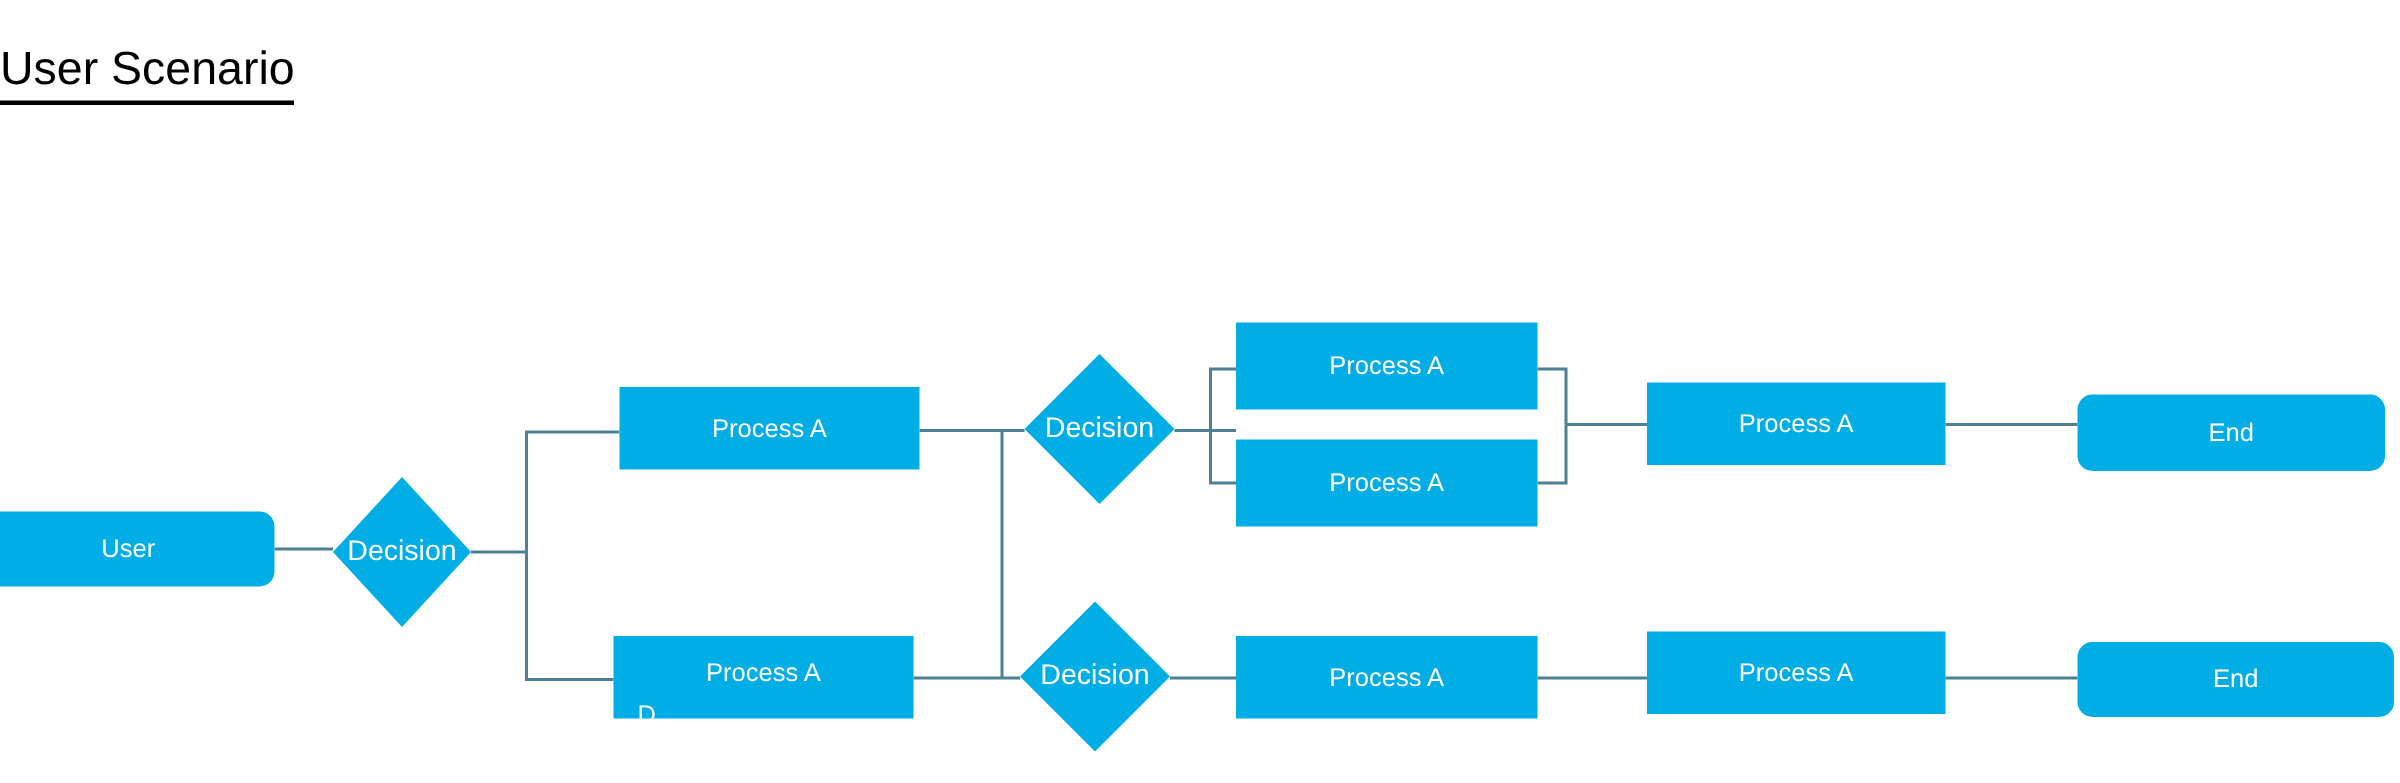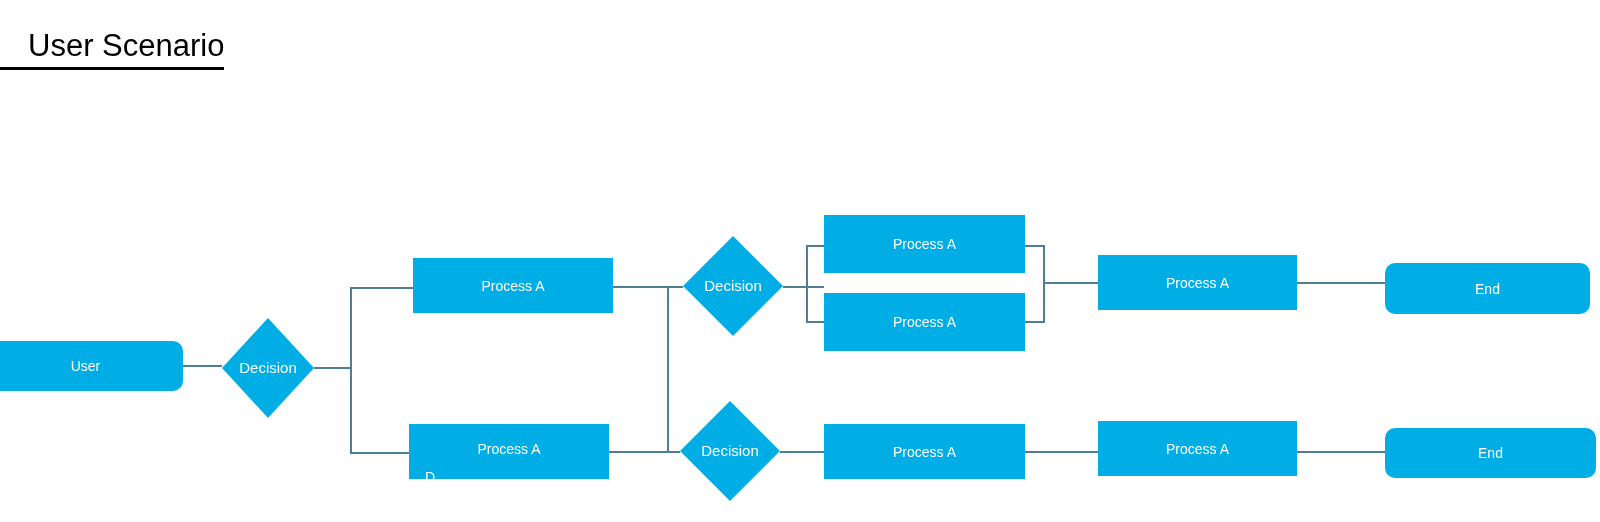--- a/index.html
+++ b/index.html
@@ -36,21 +36,21 @@
     width: 1600px;
     height: 522px;
   }
   .node {
     position: absolute;
     box-sizing: border-box;
     display: flex;
     align-items: center;
     justify-content: center;
     color: #ffffff;
-    font-size: 14px;
+    font-size: 17px;
     line-height: 18px;
     text-align: center;
     white-space: nowrap;
   }
   .node.proc {
     border-radius: 0px;
   }
   .node.term {
     border-radius: 10px;
     text-align: center;
@@ -85,31 +85,31 @@
   .diamond-label {
     position: absolute;
     left: 0;
     top: 0;
     width: 100%;
     height: 100%;
     display: flex;
     align-items: center;
     justify-content: center;
     color: #ffffff;
-    font-size: 15px;
+    font-size: 19px;
     line-height: 18px;
     white-space: nowrap;
   }
 </style>
 </head>
 <body>
 
 <div id="canvas" style="width: 1600px; height: 522px; background: rgb(255, 255, 255);">
 
-  <div id="title" style="color: rgb(0, 0, 0); padding-left: 28px;">User Scenario</div>
+  <div id="title" style="color: rgb(0, 0, 0);">User Scenario</div>
 
   <svg class="svg-layer" viewBox="0 0 1600 522" xmlns="http://www.w3.org/2000/svg">
     <g id="connectors" fill="none" stroke="#4F7F92" stroke-width="2">
         <path d="M183,366 L222,366"></path>
         <path d="M314,368 L351,368"></path>
         <path d="M351,368 L351,288 L413,288"></path>
         <path d="M351,368 L351,453 L409,453"></path>
         <path d="M613,287 L683,287"></path>
         <path d="M609,452 L680,452"></path>
         <path d="M668,287 L668,452"></path>

